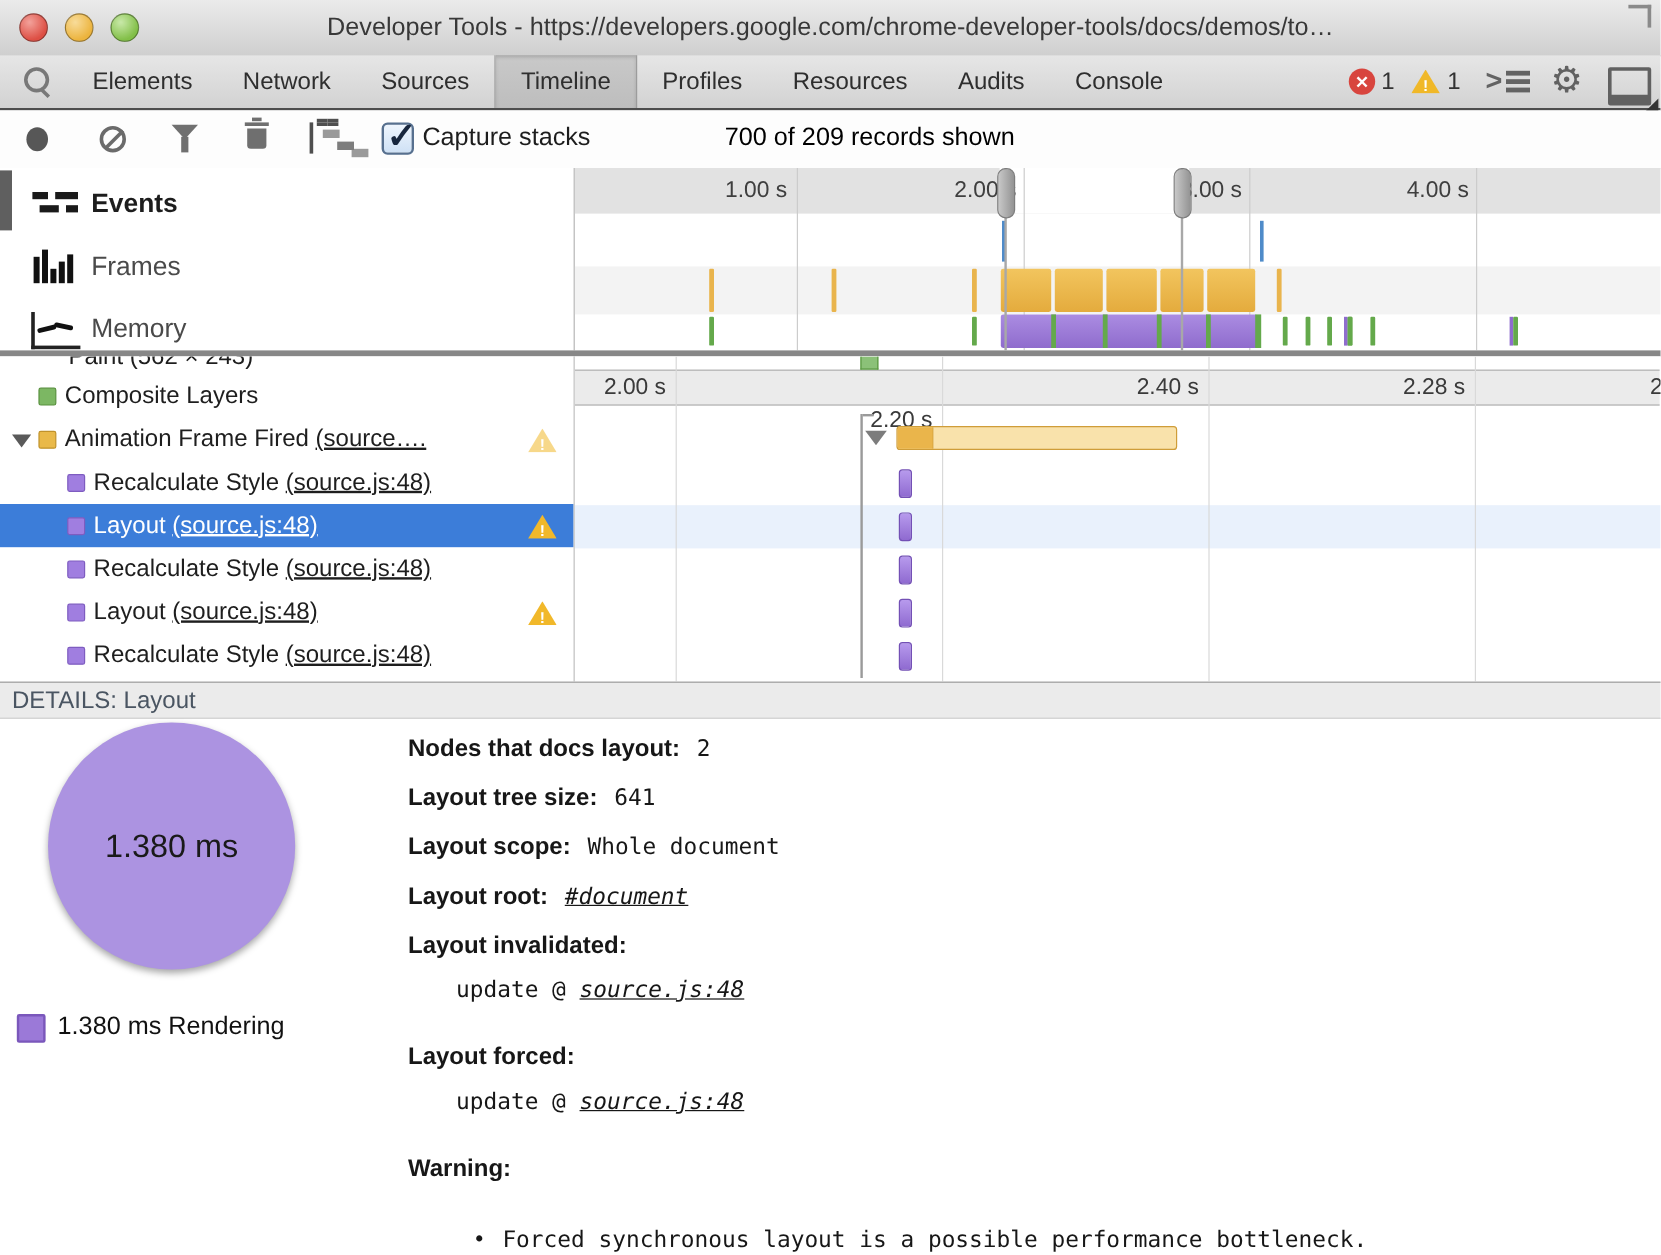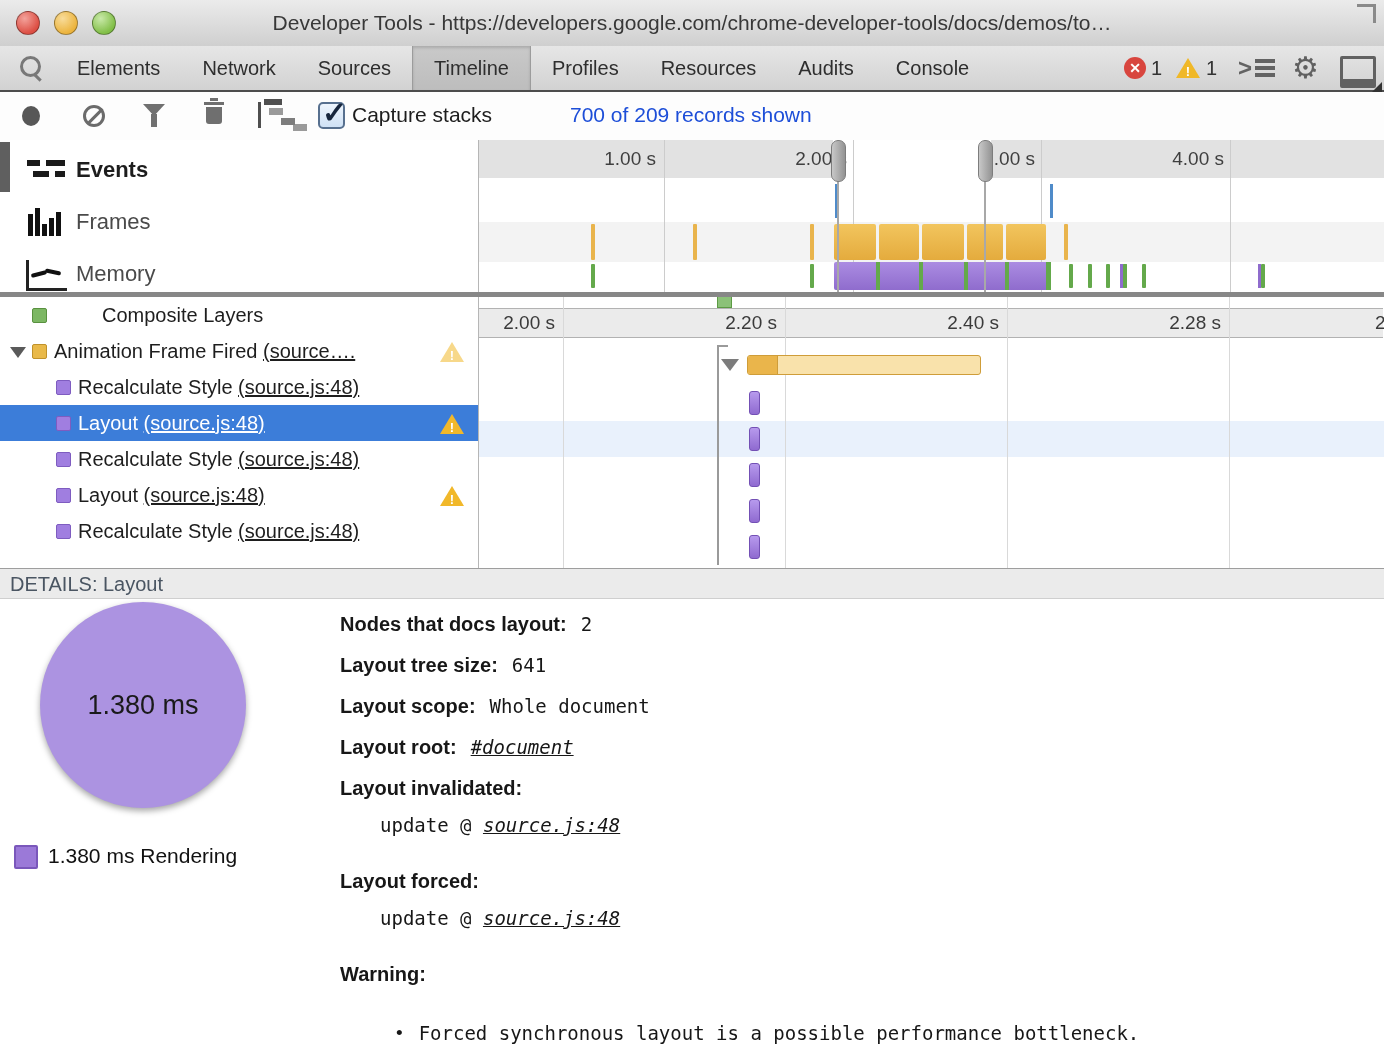--- a/index.html
+++ b/index.html
@@ -45,21 +45,21 @@
   #filter-icon::after{content:"";position:absolute;left:-3px;top:-2px;width:6px;height:13px;background:#707070;}
   #trash-icon{left:206px;top:15px;width:16px;height:17px;background:#6f6f6f;border-radius:0 0 3px 3px;}
   #trash-icon::before{content:"";position:absolute;left:-2px;top:-5px;width:20px;height:3px;background:#6f6f6f;}
   #trash-icon::after{content:"";position:absolute;left:4px;top:-9px;width:8px;height:3px;background:#6f6f6f;}
   #frames-icon{left:258px;top:10px;width:44px;height:26px;border-left:3px solid #4f4f4f;}
   #frames-icon::before{content:"";position:absolute;left:3px;top:-3px;width:9px;height:3px;background:#4f4f4f;box-shadow:9px 0 0 #4f4f4f,0 3px 0 #4f4f4f,9px 3px 0 #4f4f4f;}
   #frames-icon::after{content:"";position:absolute;left:8px;top:6px;width:14px;height:7px;background:#9a9a9a;box-shadow:12px 10px 0 #7d7d7d,24px 16px 0 #9a9a9a;}
   #capture-checkbox{left:318px;top:10px;width:23px;height:23px;border:2px solid #57708f;border-radius:5px;background:linear-gradient(#eef5fd,#cfe1f5);}
   #capture-checkbox::after{content:"✓";position:absolute;left:2px;top:-9px;font-size:30px;font-weight:bold;color:#17263d;}
   #capture-label{left:352px;top:0;height:48px;line-height:46px;font-size:21px;color:#1d1d1d;}
-  #records-status{left:570px;top:0;height:60px;line-height:46px;font-size:21px;color:#1d4ed8;}
+  #records-status{left:604px;top:0;height:60px;line-height:46px;font-size:21px;color:#000000;}
 
   
   #overview{left:0;top:140px;width:1384px;height:152px;background:#fff;}
   #ov-sidebar{left:0;top:0;width:478px;height:152px;border-right:1px solid #b6b6b6;}
   #ov-selector{left:0;top:2px;width:10px;height:50px;background:#5f5f5f;}
   .ov-row{left:0;width:478px;height:44px;}
   .ov-label{position:absolute;left:76px;top:0;height:44px;line-height:44px;font-size:22px;color:#4a4a4a;}
   .ov-label.bold{font-weight:bold;color:#1d1d1d;}
   #events-icon{position:absolute;left:27px;top:12px;width:38px;height:20px;}
   #events-icon i{position:absolute;background:#1a1a1a;height:6px;}
@@ -256,23 +256,26 @@
         <div class="abs handle-line" style="left: 358px;"></div>
         <div class="abs handle-line" style="left: 505px;"></div>
         <div class="abs handle" style="left: 352px;"></div>
         <div class="abs handle" style="left: 499px;"></div>
       </div>
   </div>
 
   <div id="splitter" class="abs"></div>
 
   <div id="tree" class="abs">
+      <div class="tree-row clipped">
+        <div class="clip-text">Paint (562 × 243)</div>
+      </div>
       <div class="tree-row">
         <div class="swatch green" style="left: 32px;"></div>
-        <div class="t-text" style="left: 54px; margin-left: 48px;"><span>Composite Layers </span></div>
+        <div class="t-text" style="left: 54px;"><span>Composite Layers </span></div>
       </div>
       <div class="tree-row">
         <div class="disc"></div>
         <div class="swatch orange" style="left: 32px;"></div>
         <div class="t-text" style="left: 54px;"><span>Animation Frame Fired </span><span class="t-link">(source….</span></div>
         <div class="tree-warn faded">!</div>
       </div>
       <div class="tree-row">
         <div class="swatch purple" style="left: 56px;"></div>
         <div class="t-text" style="left: 78px;"><span>Recalculate Style </span><span class="t-link">(source.js:48)</span></div>
@@ -297,21 +300,21 @@
       </div>
     </div>
   <div id="grid" class="abs">
       <div class="abs" id="grid-stripe" style="top: 124px;"></div>
       <div class="abs" id="grid-ruler"></div>
       <div class="abs ggridline" style="left: 84px;"></div>
       <div class="abs ggridline" style="left: 306px;"></div>
       <div class="abs ggridline" style="left: 528px;"></div>
       <div class="abs ggridline" style="left: 750px;"></div>
       <div class="grlabel" style="right: 829px;">2.00 s</div>
-      <div class="grlabel" style="right: 607px;">2.20 s</div>
+      <div class="grlabel" style="right: 607px; margin-top: 28px;">2.20 s</div>
       <div class="grlabel" style="right: 385px;">2.40 s</div>
       <div class="grlabel" style="right: 163px;">2.28 s</div>
       <div class="grlabel" style="left: 896px;">2</div>
       <div class="abs" id="paint-bar" style="left: 238px; width: 13px;"></div>
       <div class="abs" id="bracket" style="left: 238px;"></div>
       <div class="abs" id="grid-disc" style="left: 242px;"></div>
       <div class="abs" id="aff-bar" style="left: 268px; width: 232px;">
         <i style="width: 29px;"></i>
       </div>
       <div class="gpurple" style="left: 270px; top: 94px;"></div>

